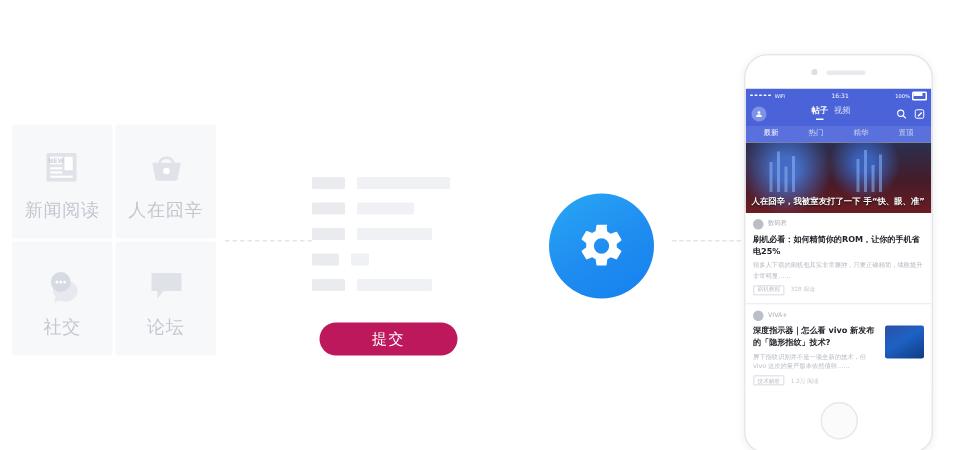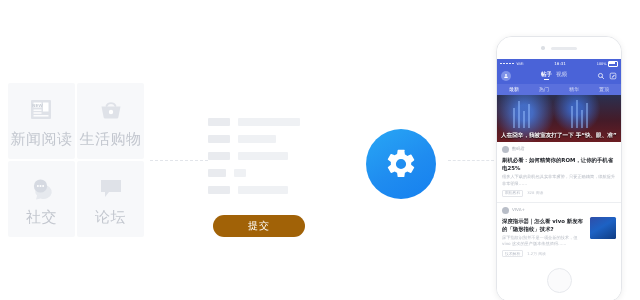--- a/index.html
+++ b/index.html
@@ -28,21 +28,21 @@
   .tile {
     background: #f7f8fa;
     border-radius: 2px;
     display: flex;
     flex-direction: column;
     align-items: center;
     justify-content: center;
     gap: 7px;
   }
   .tile-label {
-    font-size: 15px;
+    font-size: 12px;
     color: #c3c7cf;
     letter-spacing: 0.5px;
     line-height: 1;
     text-align: center;
   }
   .tile-icon { width: 30px; height: 30px; display:block; }
 
   
   .connector {
     position: absolute;
@@ -73,21 +73,21 @@
   .form-field-ph {
     height: 8px;
     background: #eff1f4;
     border-radius: 1px;
     flex: 0 0 auto;
   }
   #submit-button {
     margin-top: 12px;
     margin-left: 5px;
     width: 92px; height: 22px;
-    background: #a16207;
+    background: #be185d;
     border: none;
     border-radius: 11px;
     color: #ffffff;
     font-size: 10px;
     font-family: "DejaVu Sans", "Liberation Sans", sans-serif;
     letter-spacing: 1px;
     cursor: pointer;
     padding: 0;
   }
 
@@ -276,21 +276,21 @@
       </svg>
       <div class="tile-label">新闻阅读</div>
     </div>
 
     <div class="tile">
       <svg class="tile-icon" viewBox="0 0 30 30">
         <path d="M10.5 11 A5 5 0 0 1 19.5 11" fill="none" stroke="#dfe2e8" stroke-width="1.8" stroke-linecap="round"></path>
         <path d="M5.5 11.5 H24.5 L22.3 22.5 A1.4 1.4 0 0 1 21 23.5 H9 A1.4 1.4 0 0 1 7.7 22.5 Z" fill="#dfe2e8"></path>
         <circle cx="15" cy="17" r="2.2" fill="#ffffff"></circle>
       </svg>
-      <div class="tile-label">生活购物</div>
+      <div class="tile-label">人在囧辛</div>
     </div>
 
     <div class="tile">
       <svg class="tile-icon" viewBox="0 0 30 30">
         <path d="M16 12 a8 7 0 1 1 -2.4 13.4 L9 26.5 l1.1 -3.9 A7 6.4 0 0 1 16 12 Z" fill="#e6e9ee"></path>
         <circle cx="13.5" cy="13" r="6.6" fill="#d6dae2"></circle>
         <circle cx="10.9" cy="13" r="1" fill="#ffffff"></circle>
         <circle cx="13.5" cy="13" r="1" fill="#ffffff"></circle>
         <circle cx="16.1" cy="13" r="1" fill="#ffffff"></circle>
       </svg>

